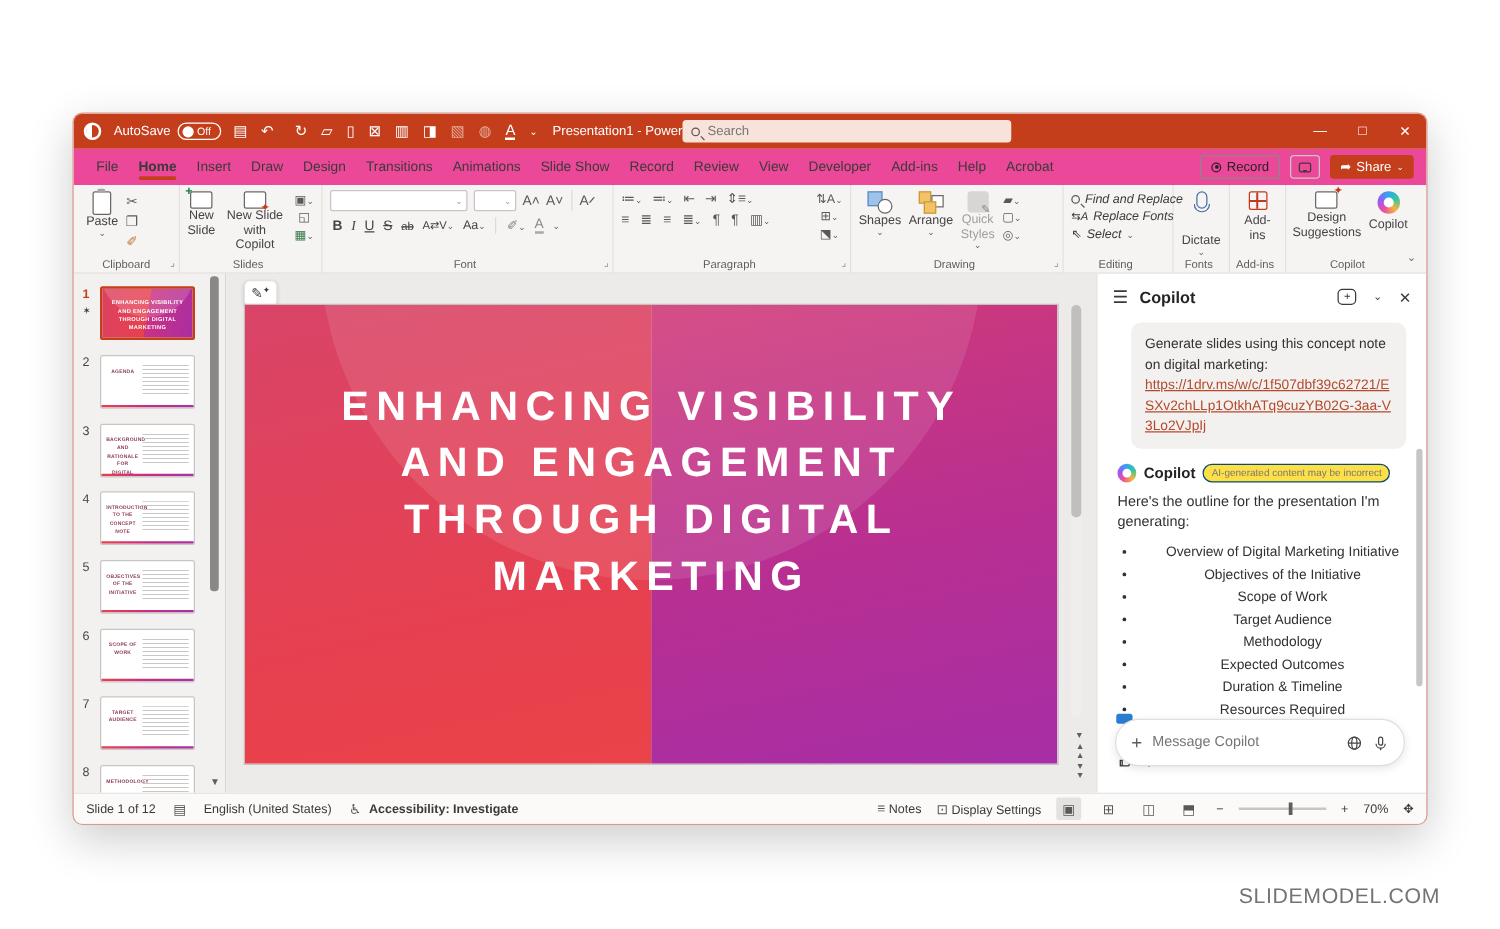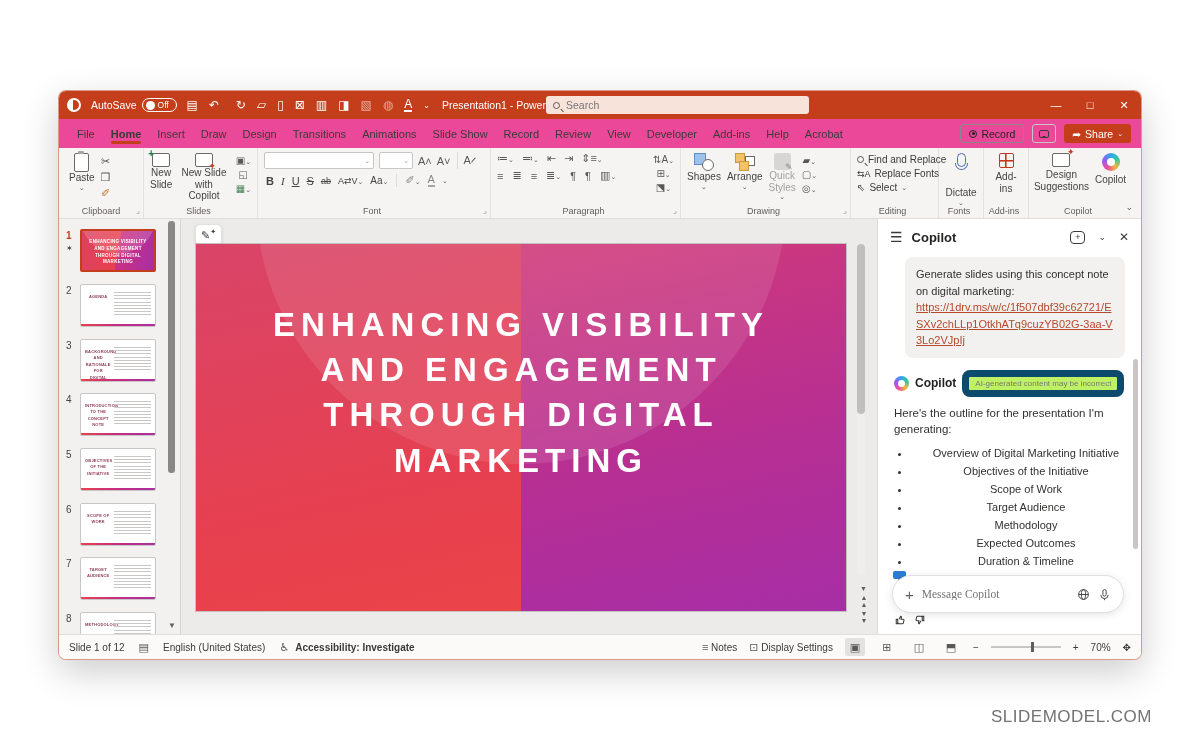--- a/index.html
+++ b/index.html
@@ -87,21 +87,21 @@
   .shapes-ic { position:relative; width:20px; height:18px; }
   .shapes-ic .sq { position:absolute; left:0; top:0; width:12px; height:12px; background:#9ec3ea; border:1px solid #5d8fc4; }
   .shapes-ic .ci { position:absolute; right:0; bottom:0; width:12px; height:12px; background:#fff; border:1px solid #6b6966; border-radius:50%; }
   .arr-ic { position:relative; width:20px; height:18px; }
   .arr-ic i { position:absolute; width:10px; height:10px; border:1px solid #6b6966; background:#fff; }
   .arr-ic i:nth-child(1){ left:0; top:0; background:#f3c266; border-color:#c99a3a; }
   .arr-ic i:nth-child(2){ right:0; top:3px; }
   .arr-ic i:nth-child(3){ left:4px; bottom:0; background:#f3c266; border-color:#c99a3a; }
   .qs-ic { width:17px; height:17px; border-radius:3px; background:#d8d6d4; position:relative; }
   .qs-ic::after { content:"✎"; position:absolute; right:-2px; bottom:-2px; font-size:9px; color:#8a8886; }
-  .editing-col { display:flex; flex-direction:column; gap:3px; padding:6px 6px 0; font-size:10px; color:#3b3a39; }
+  .editing-col { display:flex; flex-direction:column; gap:3px; padding:6px 6px 0; font-size:10px; color:#3b3a39;font-style:italic; }
   .editing-col .er { display:flex; align-items:center; gap:4px; white-space:nowrap; }
   .mic-ic { width:9px; height:14px; border:1.5px solid #4a6fa5; border-radius:5px; position:relative; }
   .mic-ic::after { content:""; position:absolute; left:-3px; right:-3px; bottom:-4px; height:6px;
                    border:1.5px solid #4a6fa5; border-top:none; border-radius:0 0 7px 7px; }
   .addins-ic { width:15px; height:15px; border:1.6px solid #c4391c; border-radius:2px;
                background:linear-gradient(#c4391c,#c4391c) center/1.6px 100% no-repeat,
                           linear-gradient(#c4391c,#c4391c) center/100% 1.6px no-repeat; }
   .design-ic { width:18px; height:14px; border:1.5px solid #6b6966; border-radius:2px; position:relative; background:#fff; }
   .design-ic::after { content:"✦"; position:absolute; right:-5px; top:-7px; color:#c4391c; font-size:9px; }
   .cp-logo { width:18px; height:18px; border-radius:50%; position:relative;
@@ -163,34 +163,34 @@
   .cph .t { font-weight:bold; font-size:13px; color:#252423; }
   .cph .sp { margin-left:auto; display:flex; align-items:center; gap:13px; color:#3b3a39; font-size:12px; }
   .newchat { width:15px; height:13px; border:1.2px solid #3b3a39; border-radius:4px; position:relative;
              display:flex; align-items:center; justify-content:center; font-size:9px; line-height:1; }
   .user-bubble { margin:4px 16px 0 27px; background:#f3f1ef; border-radius:8px; padding:9px 11px;
                  font-size:11px; line-height:1.5; color:#323130; }
   .user-bubble a { color:#b5492c; word-break:break-all; }
   .cp-resp { padding:12px 16px 0; }
   .cp-resp-head { display:flex; align-items:center; gap:6px; }
   .cp-resp-head .nm { font-weight:bold; font-size:12px; color:#252423; }
-  .badge { background:#bef264; border:7px solid #0c4a6e; color:#797775; font-size:8px; border-radius:8px;
+  .badge { background:#fde047; border:1px solid #0c4a6e; color:#797775; font-size:8px; border-radius:8px;
            padding:2px 6px; white-space:nowrap; }
   .cp-logo.sm { width:15px; height:15px; } .cp-logo.sm::after { inset:4px; }
   .cp-intro { font-size:11.5px; color:#323130; line-height:1.45; padding:8px 16px 0; }
   .cp-list { margin:8px 0 0 33px; font-size:11px; color:#323130; line-height:1.32; }
   .cp-list li { margin-bottom:3.5px;text-align:center; }
   .fb-row { display:flex; gap:8px; padding:6px 0 0 16px; }
   .fb-row svg { width:12px; height:12px; stroke:#3b3a39; fill:none; stroke-width:1.4; }
   .blue-peek { position:absolute; left:15px; top:352px; width:13px; height:8px; background:#2b7cd3; border-radius:2px; }
   .msgbox { position:absolute; left:14px; top:356px; width:232px; height:38px; background:#fff;
             border:1px solid #e1dfdd; border-radius:19px; box-shadow:0 2px 8px rgba(0,0,0,.10);
             display:flex; align-items:center; padding:0 12px; gap:8px; }
   .msgbox .plus { font-size:15px; color:#605e5c; font-weight:300; }
-  .msgbox input { border:none; outline:none; flex:1; font-size:11.5px; color:#797775; font-family:Liberation Serif, serif; min-width:0; }
+  .msgbox input { border:none; outline:none; flex:1; font-size:11.5px; color:#797775; font-family:Liberation Sans, sans-serif; min-width:0; }
   .msgbox svg { width:13px; height:13px; stroke:#444; fill:none; stroke-width:1.2; flex:0 0 auto; }
   .cpscroll { position:absolute; right:3px; top:140px; width:5px; height:190px; background:#c8c6c4; border-radius:3px; }
 
   
   .statusbar { height:25px; background:#fbfaf9; border-top:1px solid #e1dfdd; display:flex; align-items:center;
                padding:0 10px; font-size:10px; color:#3b3a39; gap:14px; flex:0 0 auto; }
   .sb-ic { font-size:11px; color:#5a5856; }
   .sb-right { margin-left:auto; display:flex; align-items:center; gap:12px; }
   .viewbtn { width:20px; height:18px; display:flex; align-items:center; justify-content:center; font-size:11px;
              color:#5a5856; border-radius:2px; }

